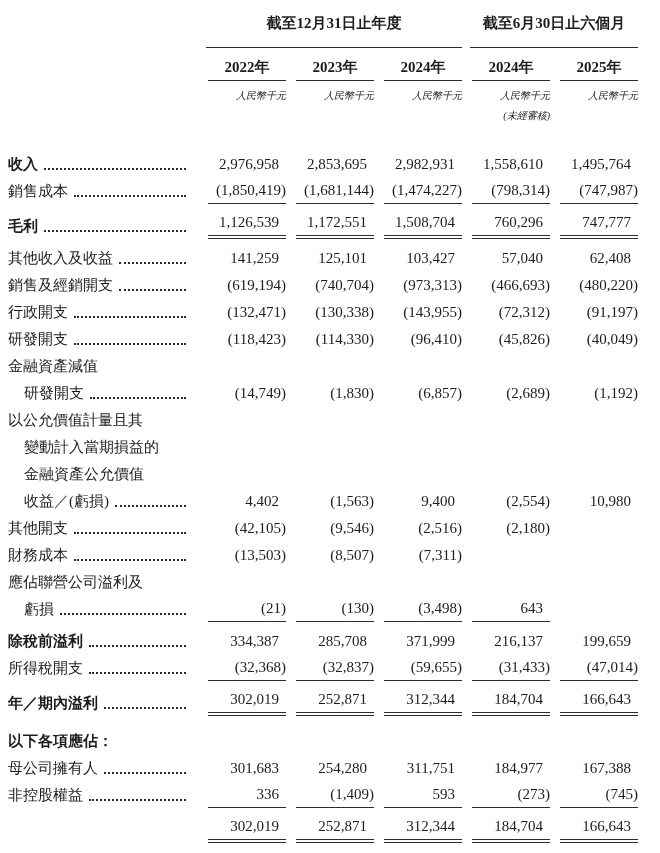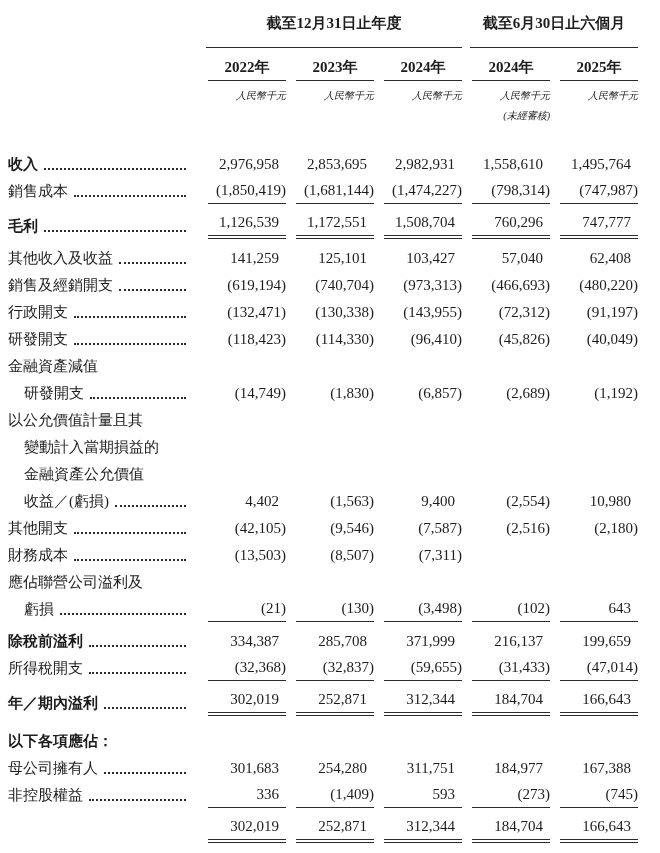--- a/index.html
+++ b/index.html
@@ -297,23 +297,20 @@
           <span class="txt">其他開支</span>
           <span class="dots"></span>
         </div>
         <div class="cell">
           <div class="inner"><span class="num">(42,105)</span></div>
         </div>
         <div class="cell">
           <div class="inner"><span class="num">(9,546)</span></div>
         </div>
         <div class="cell">
-          <div class="inner"><span class="num">(7,587)</span></div>
-        </div>
-        <div class="cell">
           <div class="inner"><span class="num">(2,516)</span></div>
         </div>
         <div class="cell">
           <div class="inner"><span class="num">(2,180)</span></div>
         </div>
       </div>
       <div class="grid row">
         <div class="lbl">
           <span class="txt">財務成本</span>
           <span class="dots"></span>
@@ -341,23 +338,20 @@
         <div class="cell">
           <div class="inner ru1"><span class="num">(21)</span></div>
         </div>
         <div class="cell">
           <div class="inner ru1"><span class="num">(130)</span></div>
         </div>
         <div class="cell">
           <div class="inner ru1"><span class="num">(3,498)</span></div>
         </div>
         <div class="cell">
-          <div class="inner ru1"><span class="num">(102)</span></div>
-        </div>
-        <div class="cell">
           <div class="inner ru1"><span class="num pad">643</span></div>
         </div>
       </div>
       <div class="grid row">
         <div class="lbl b">
           <span class="txt">除稅前溢利</span>
           <span class="dots"></span>
         </div>
         <div class="cell">
           <div class="inner"><span class="num pad">334,387</span></div>

